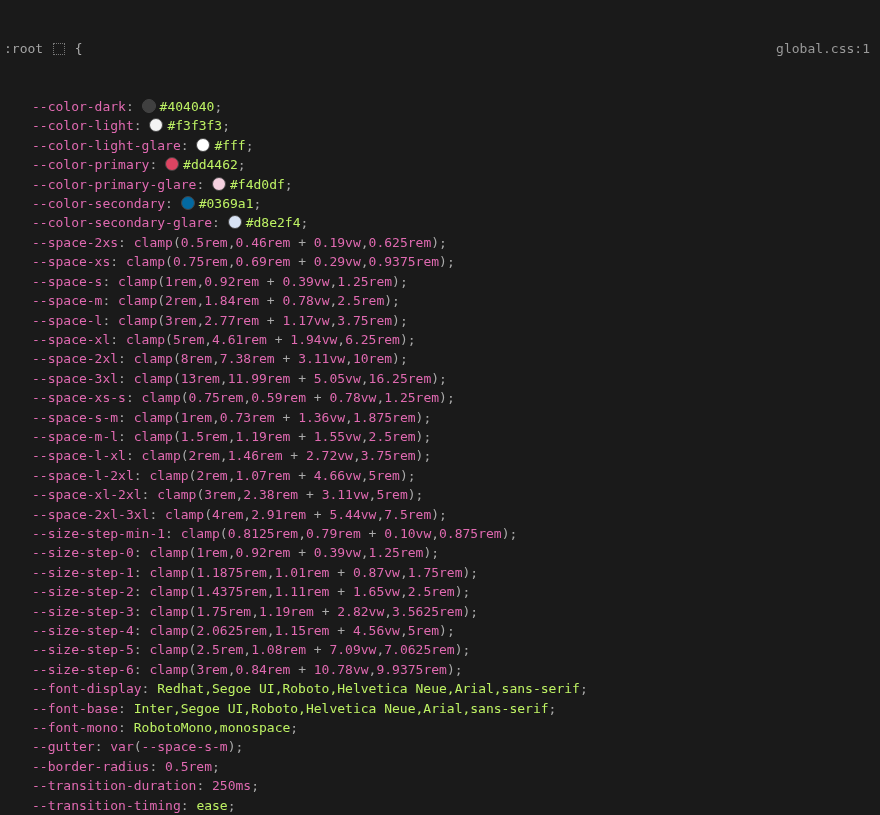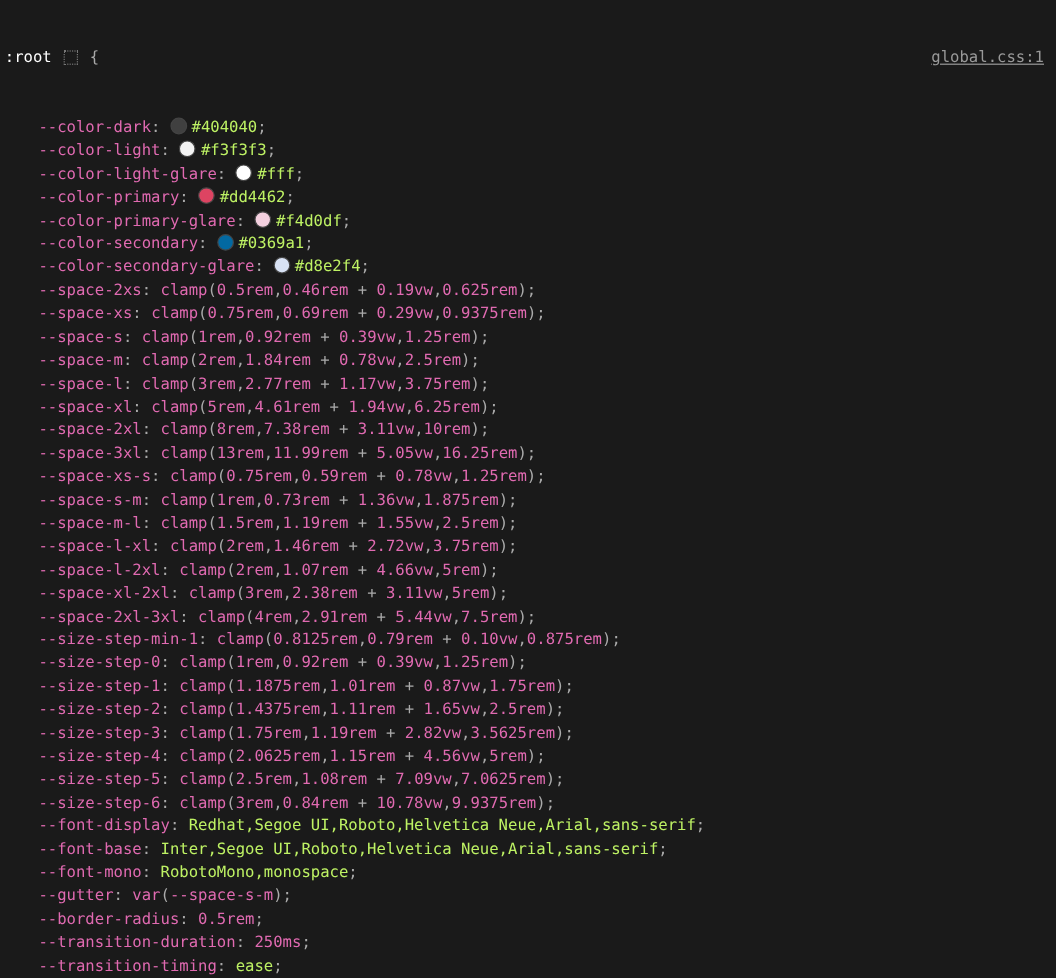--- a/index.html
+++ b/index.html
@@ -1,23 +1,23 @@
 <!DOCTYPE html>
 <html><head>
 <meta charset="utf-8">
 <style>
   html,body{margin:0;padding:0;background:#1a1a1a;color:#ccc;font-family:Menlo,Consolas,"DejaVu Sans Mono",monospace;font-size:13px;line-height:19.4px;width:880px;height:815px;overflow:hidden}
   .code{white-space:pre;padding:0 4px}
   .sel{color:#e06ab1}
-  .sel-base{color:#ffffff}
+  .sel-base{color:#a3a3a3}
   .val{color:#bef264}
   .num{color:#e06ab1}
   .punct{color:#aaaaaa}
   .brace{color:#aaaaaa}
-  .file{color:#999;text-decoration:underline;float:right;padding-right:6px}
+  .file{color:#999;float:right;padding-right:6px}
   .expand{display:inline-block;width:12px;height:12px;border:1px dotted #777;vertical-align:-2px;margin:0 2px;box-sizing:border-box}
   .swatch{display:inline-block;width:12px;height:12px;border-radius:50%;vertical-align:-2px;margin-right:4px;border:1px solid #444}
   .row{padding-left:28px}
   .top{padding-left:0}
 </style>
 </head>
 <body>
 
 <div class="code">
   <div class="top"><span class="file">global.css:1</span><span class="sel-base">:root</span> <span class="expand"></span> <span class="brace">{</span></div>

